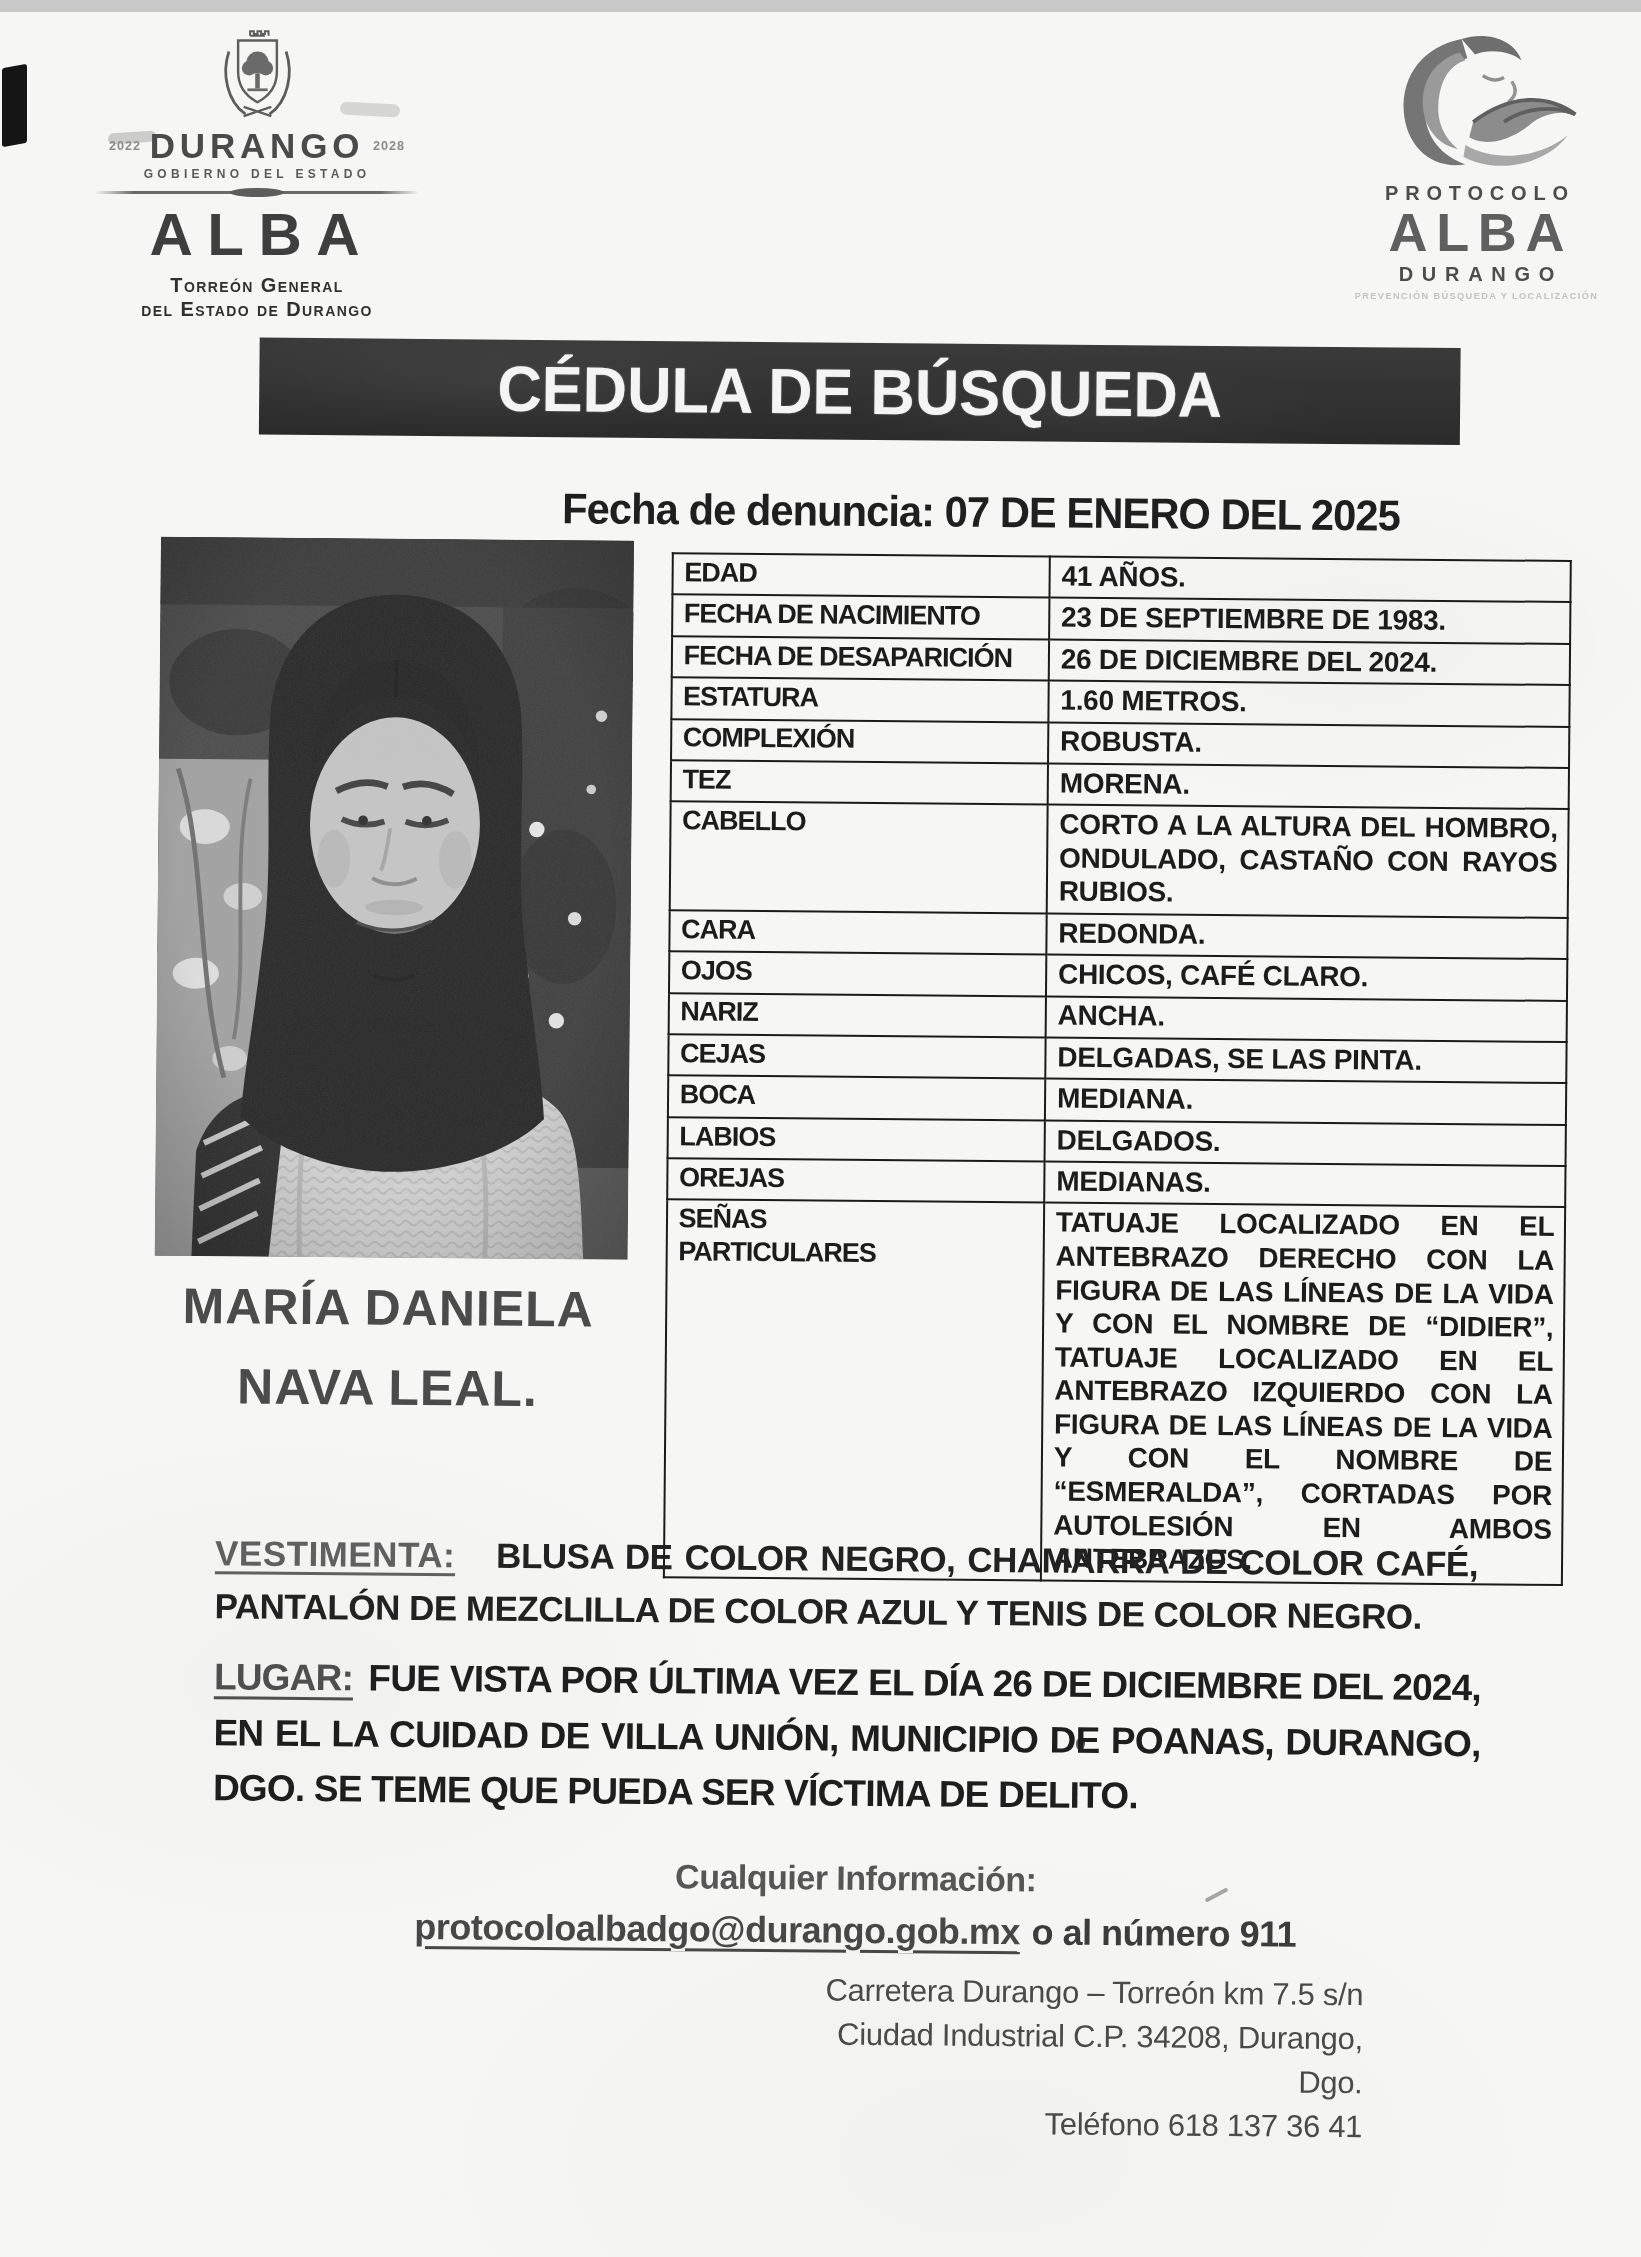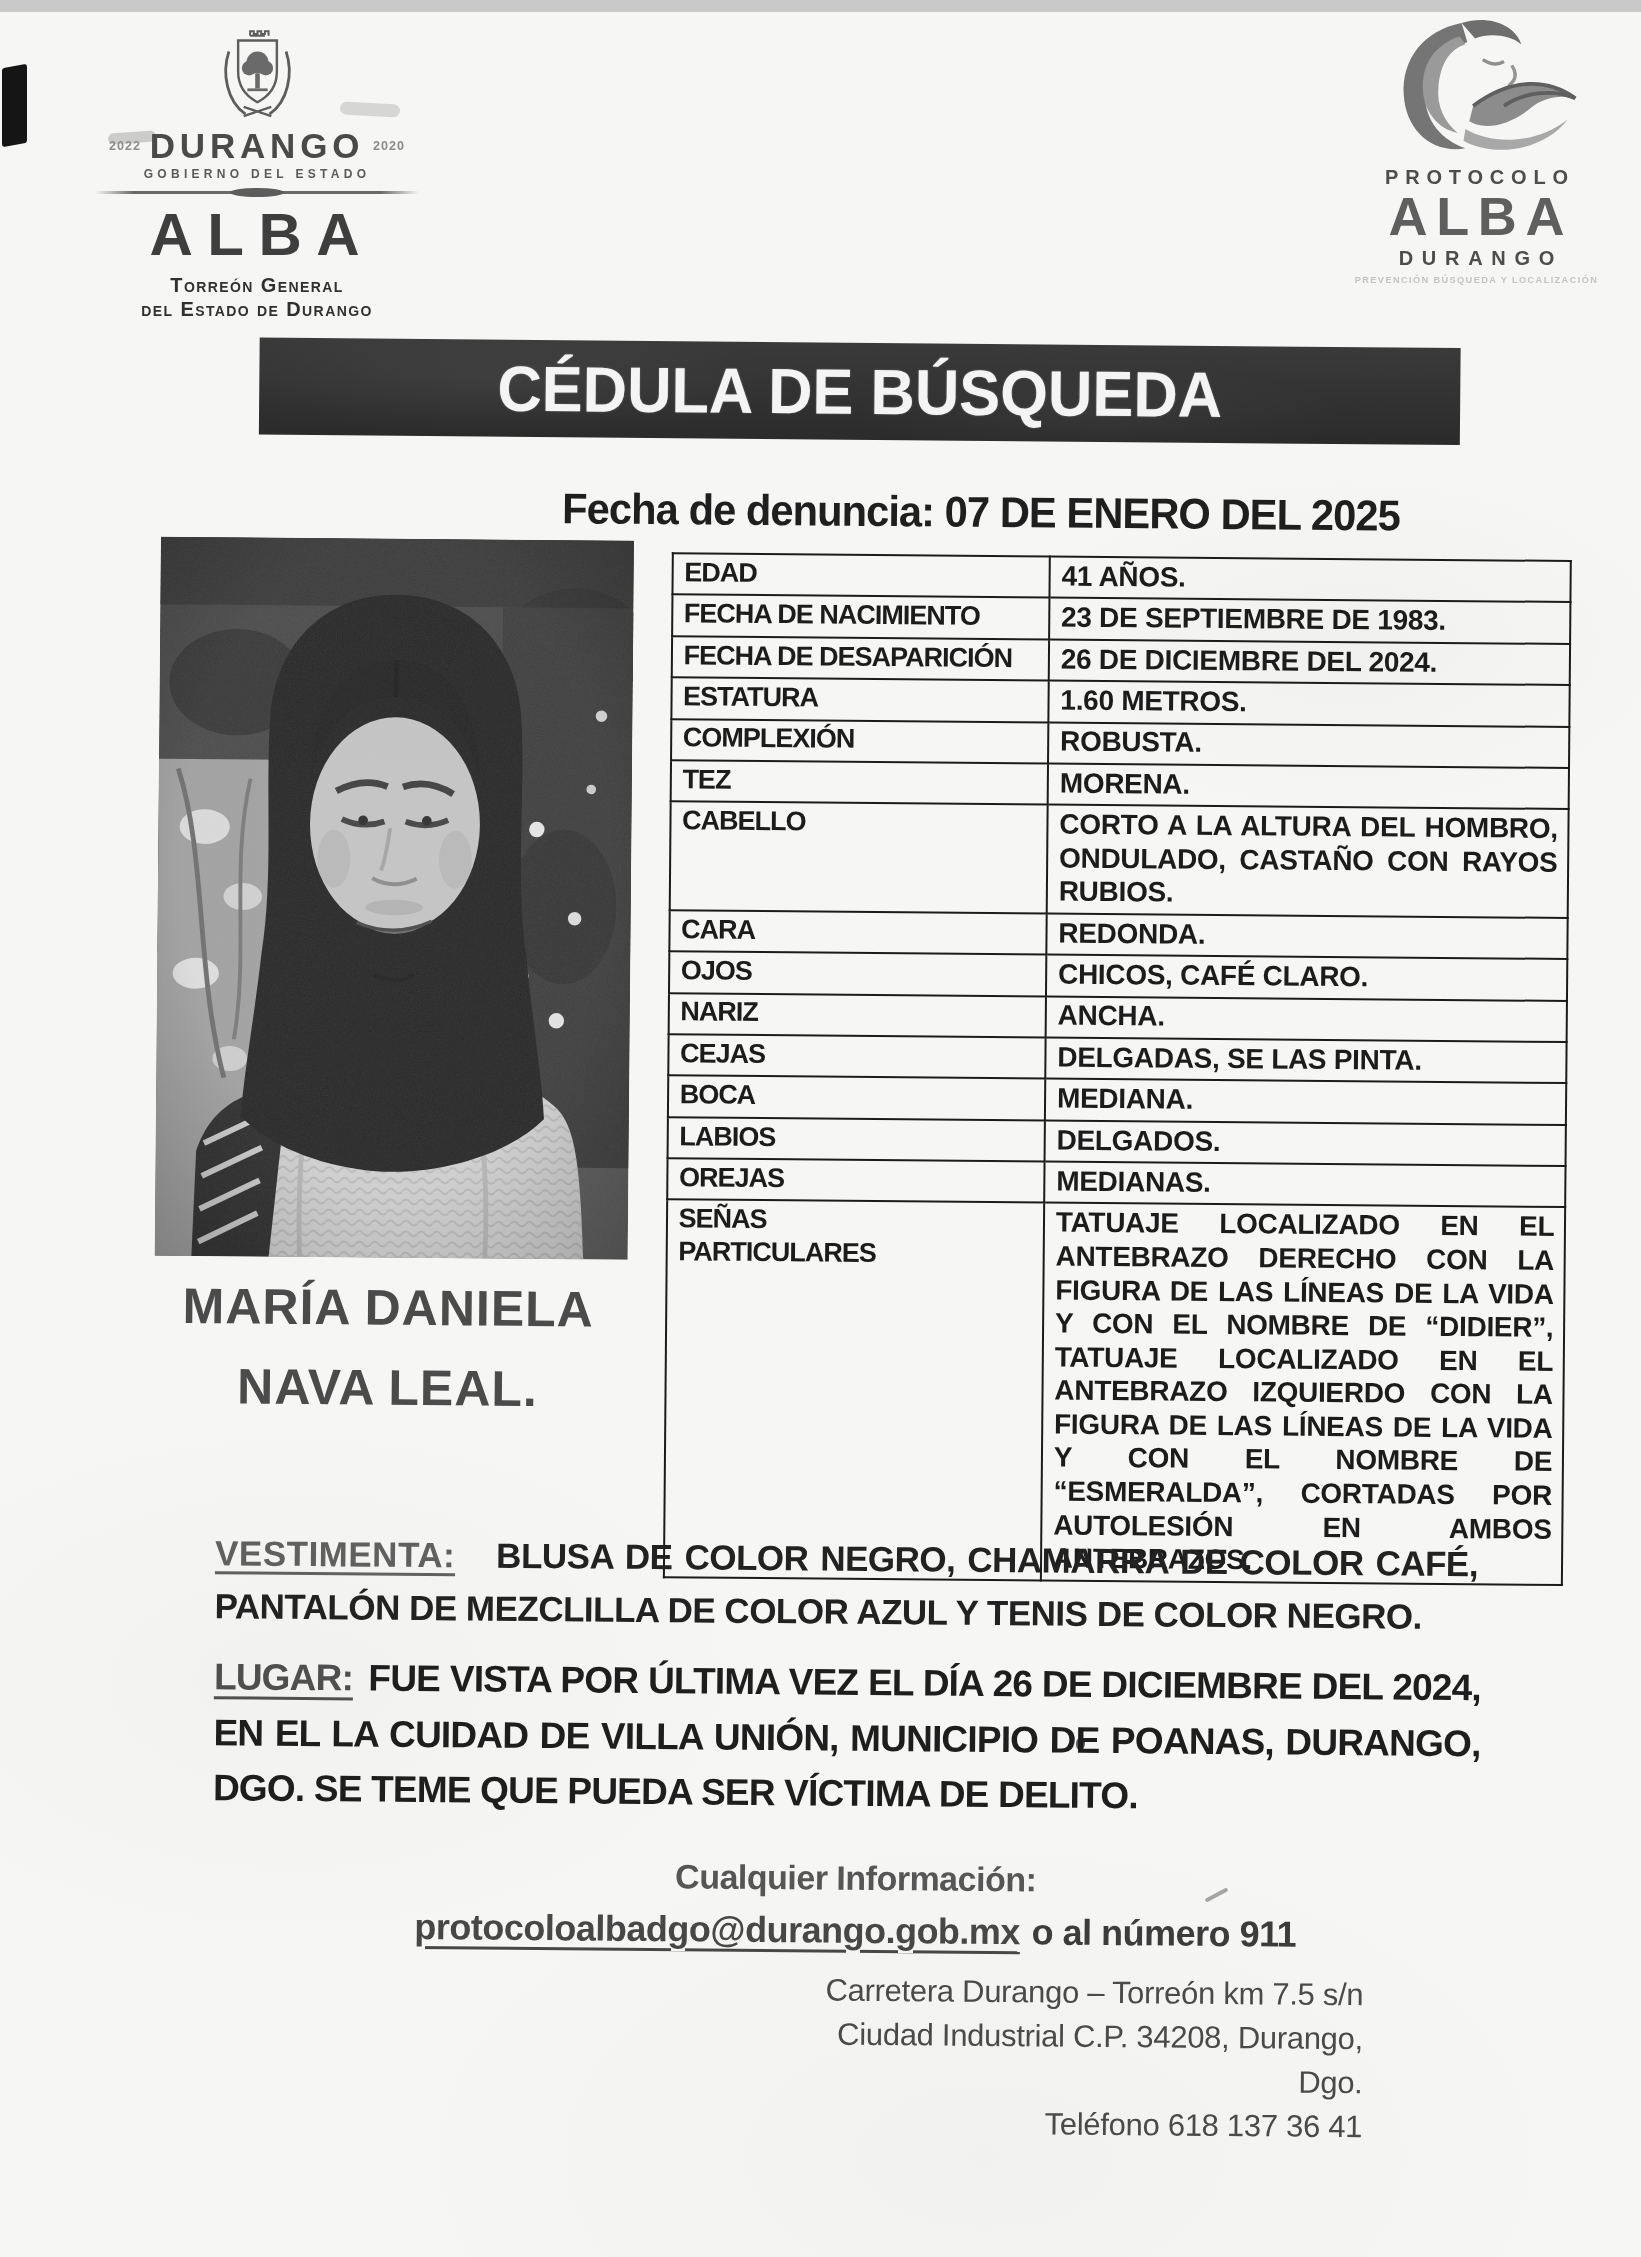--- a/index.html
+++ b/index.html
@@ -29,21 +29,21 @@
   .brand-row{display:flex;align-items:center;justify-content:center;gap:8.7px;margin-top:1.9px;}
   .brand-year{font-size:12.6px;font-weight:700;color:#8b8b8b;letter-spacing:1px;}
   .brand-name{font-size:35px;font-weight:800;letter-spacing:4.8px;color:#4a4a4a;}
   .gov-sub{font-size:12px;font-weight:700;letter-spacing:4.3px;color:#5a5a5a;margin-top:1px;}
   .hdr-divider{position:relative;height:2.9px;margin:9.7px 5.8px 3.9px 5.8px;background:linear-gradient(to right, transparent, #6a6a6a 12%, #6a6a6a 88%, transparent);}
   .hdr-divider::after{content:"";position:absolute;left:50%;top:-2.9px;width:54px;height:8.7px;margin-left:-27px;background:#5d5d5d;border-radius:50%;}
   .fged{font-size:60px;font-weight:800;letter-spacing:14.5px;color:#3e3e3e;margin-top:5.8px;text-indent:9.7px;}
   .org-name{font-variant:small-caps;font-weight:700;font-size:20px;letter-spacing:1.4px;color:#303030;line-height:1.22;margin-top:3.9px;}
 
   
-  .hdr-right{position:absolute;left:1350px;top:5px;width:253px;text-align:center;}
+  .hdr-right{position:absolute;left:1350px;top:21px;width:253px;text-align:center;}
   .alba-logo{display:block;margin:0 auto;}
   .protocolo{font-size:20px;font-weight:700;letter-spacing:6.8px;color:#4d4d4d;margin-top:1.9px;text-indent:6.8px;}
   .alba-word{font-size:54px;font-weight:800;letter-spacing:8.7px;color:#5f5f5f;line-height:1.02;text-indent:8.7px;}
   .alba-durango{font-size:20px;font-weight:700;letter-spacing:8.7px;color:#4d4d4d;margin-top:2.9px;text-indent:8.7px;}
   .alba-caption{font-size:9.2px;font-weight:700;letter-spacing:1.4px;color:#c3c3c3;margin-top:4.8px;}
 
   
   .scan{position:absolute;inset:0;transform:rotate(.5deg);transform-origin:309px 406px;}
 
   .title-banner{
@@ -106,21 +106,21 @@
         <circle cx="45" cy="38" r="12"></circle>
         <circle cx="36" cy="44" r="8"></circle>
         <circle cx="54" cy="44" r="8"></circle>
         <rect x="42.5" y="50" width="5" height="16"></rect>
         <rect x="34" y="66" width="22" height="3"></rect>
       </g>
     </svg>
     <div class="brand-row">
       <span class="brand-year">2022</span>
       <span class="brand-name">DURANGO</span>
-      <span class="brand-year">2020</span>
+      <span class="brand-year">2028</span>
     </div>
     <div class="gov-sub">GOBIERNO DEL ESTADO</div>
     <div class="hdr-divider"></div>
     <div class="fged">ALBA</div>
     <div class="org-name">
       <div>Torreón General</div>
       <div>del Estado de Durango</div>
     </div>
   </div>
 

